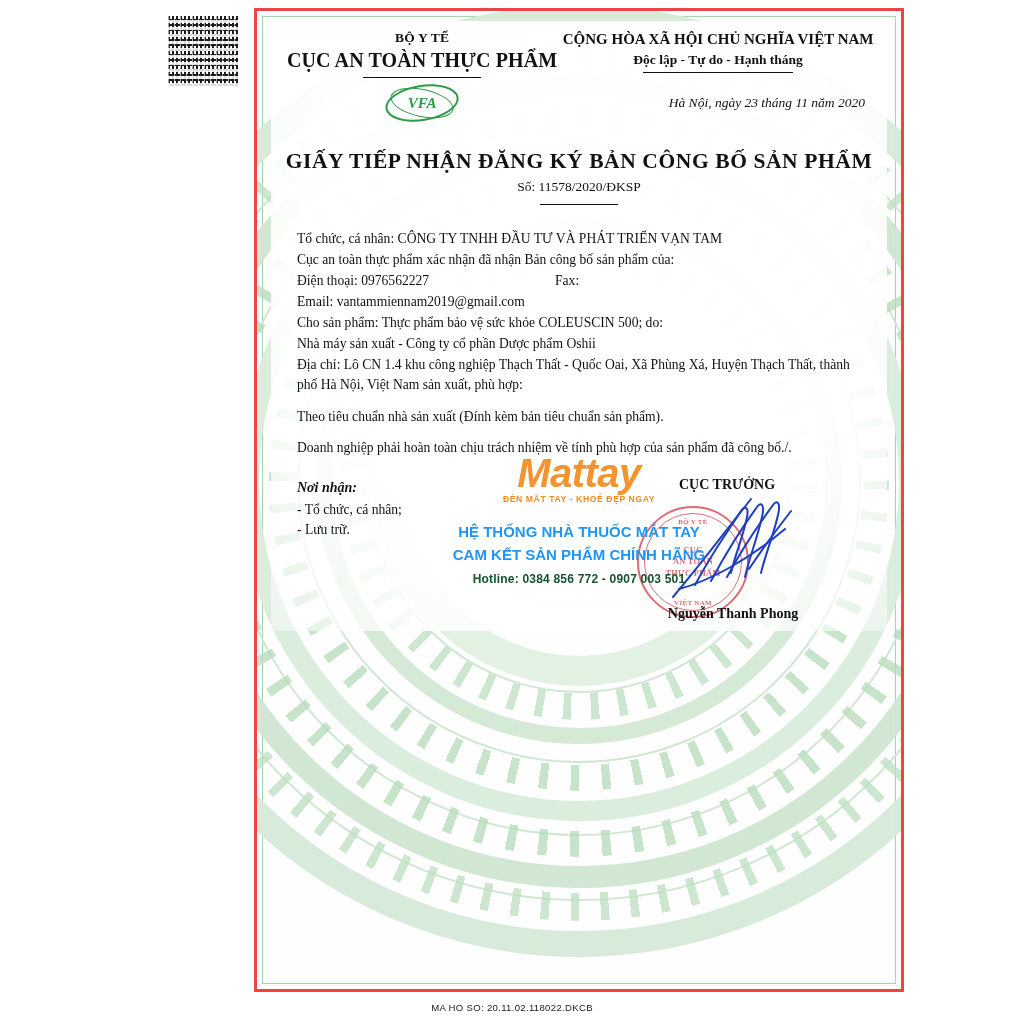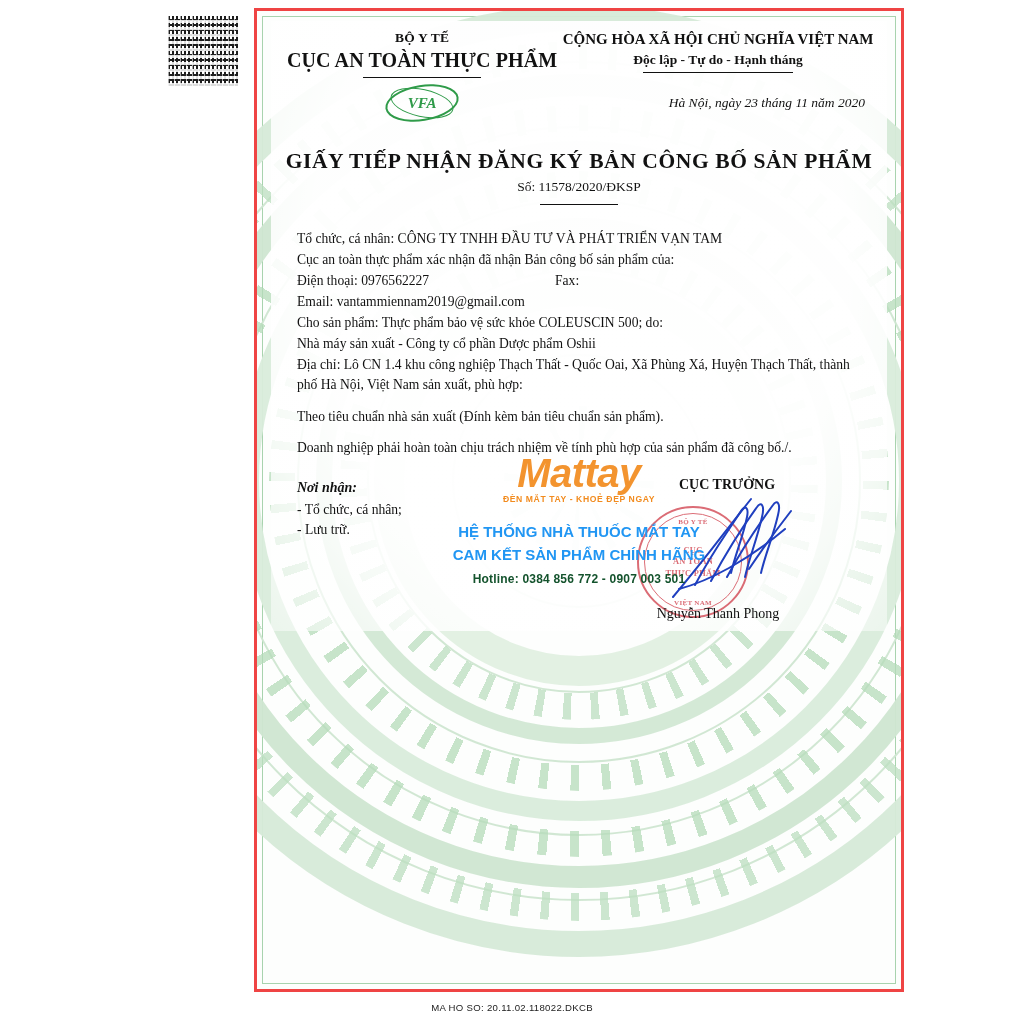--- a/index.html
+++ b/index.html
@@ -291,26 +291,26 @@
     top: 466px;
     width: 260px;
     text-align: center;
   }
   #signer-role {
     font-size: 14px;
     font-weight: bold;
   }
   #signer-name {
     position: absolute;
-    right: 53px;
+    right: 38px;
     top: 595px;
     width: 260px;
     text-align: center;
     font-size: 14px;
-    font-weight: normal;
+    font-weight: bold;
   }
 
   
   #official-stamp {
     position: absolute;
     right: 152px;
     top: 495px;
     width: 108px;
     height: 108px;
     border: 2px solid #d1434f;

